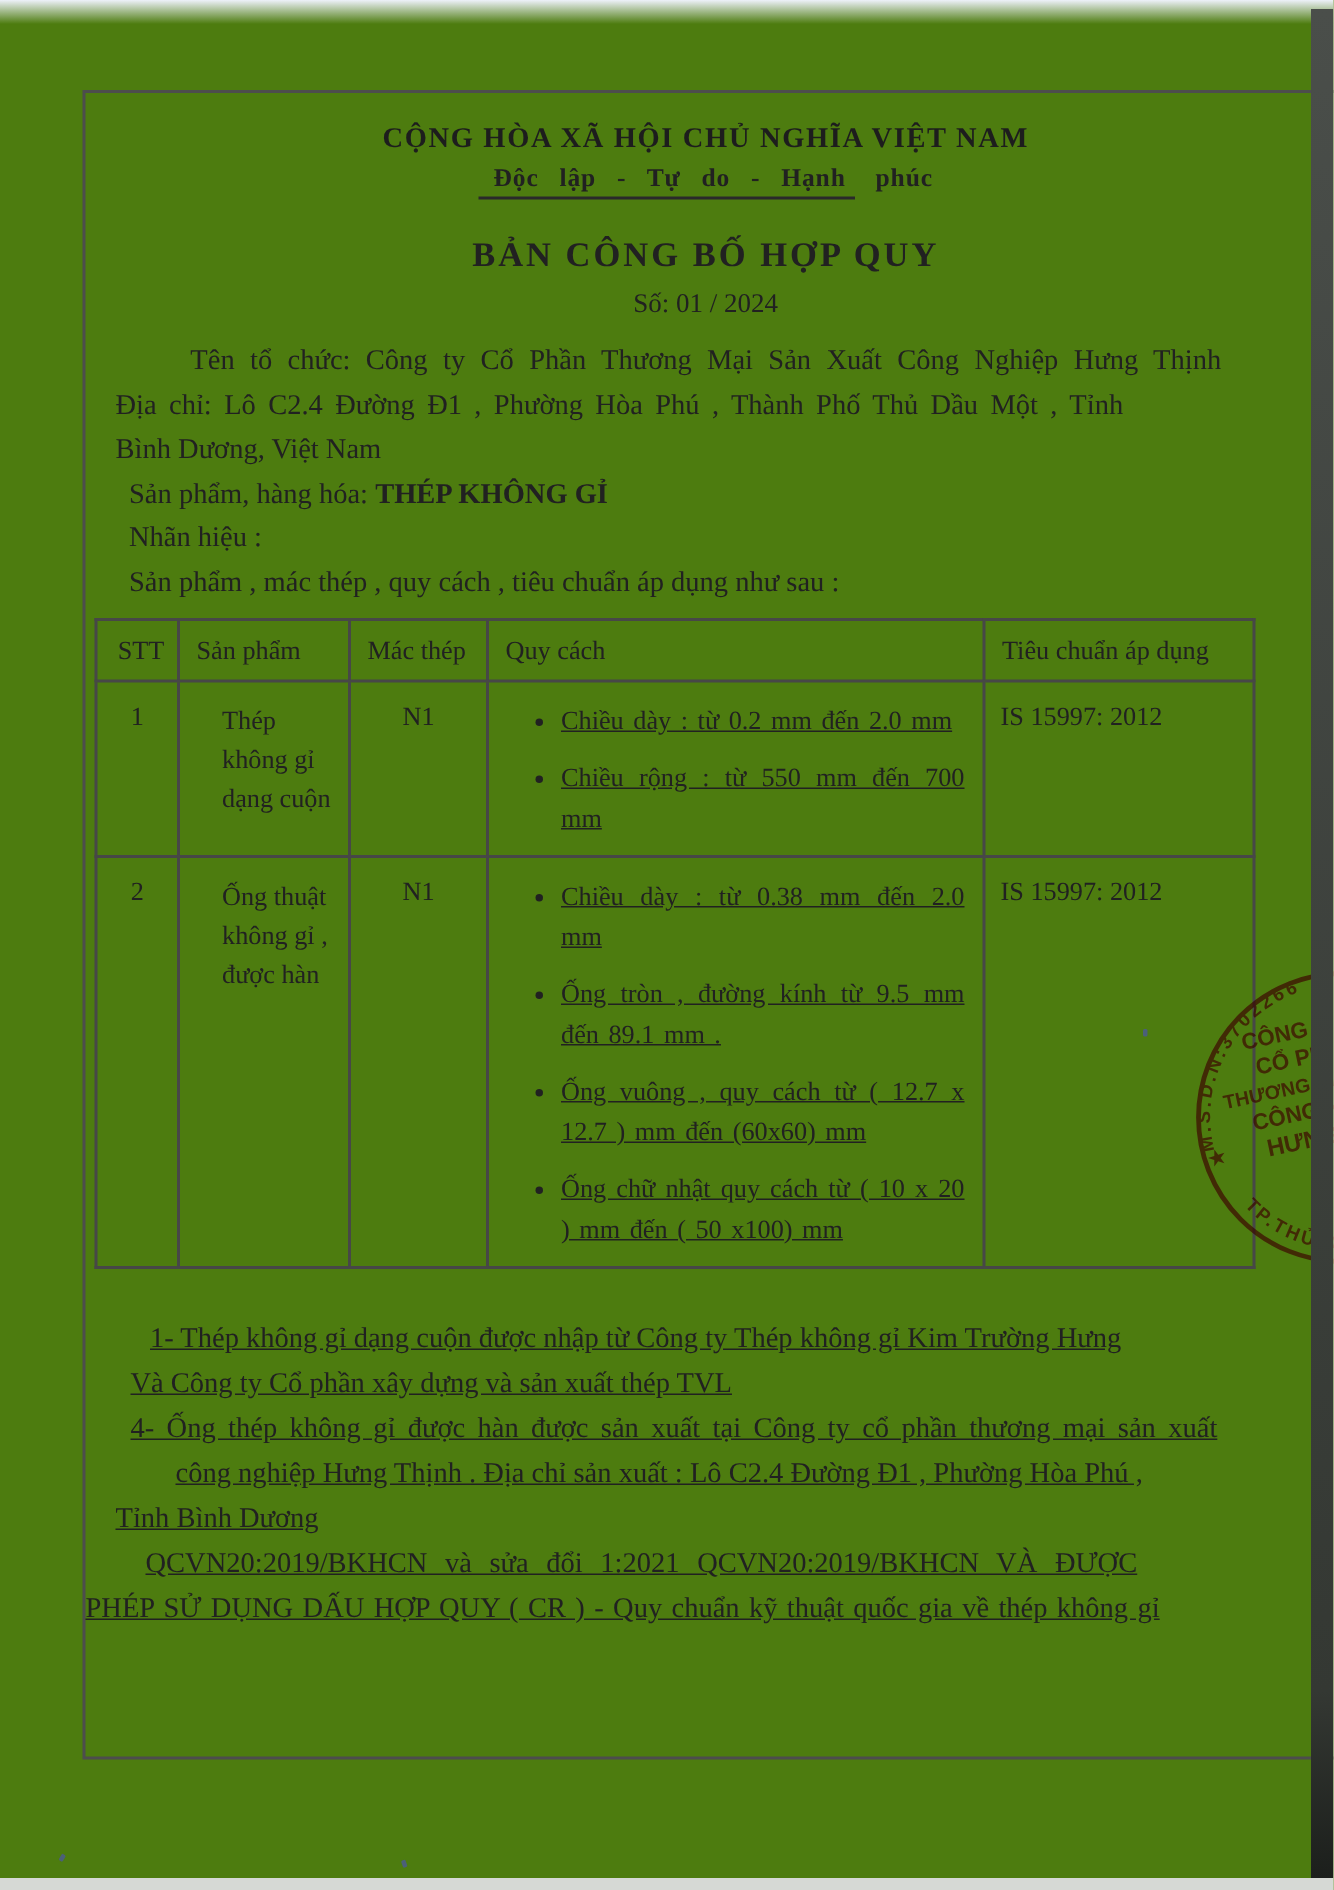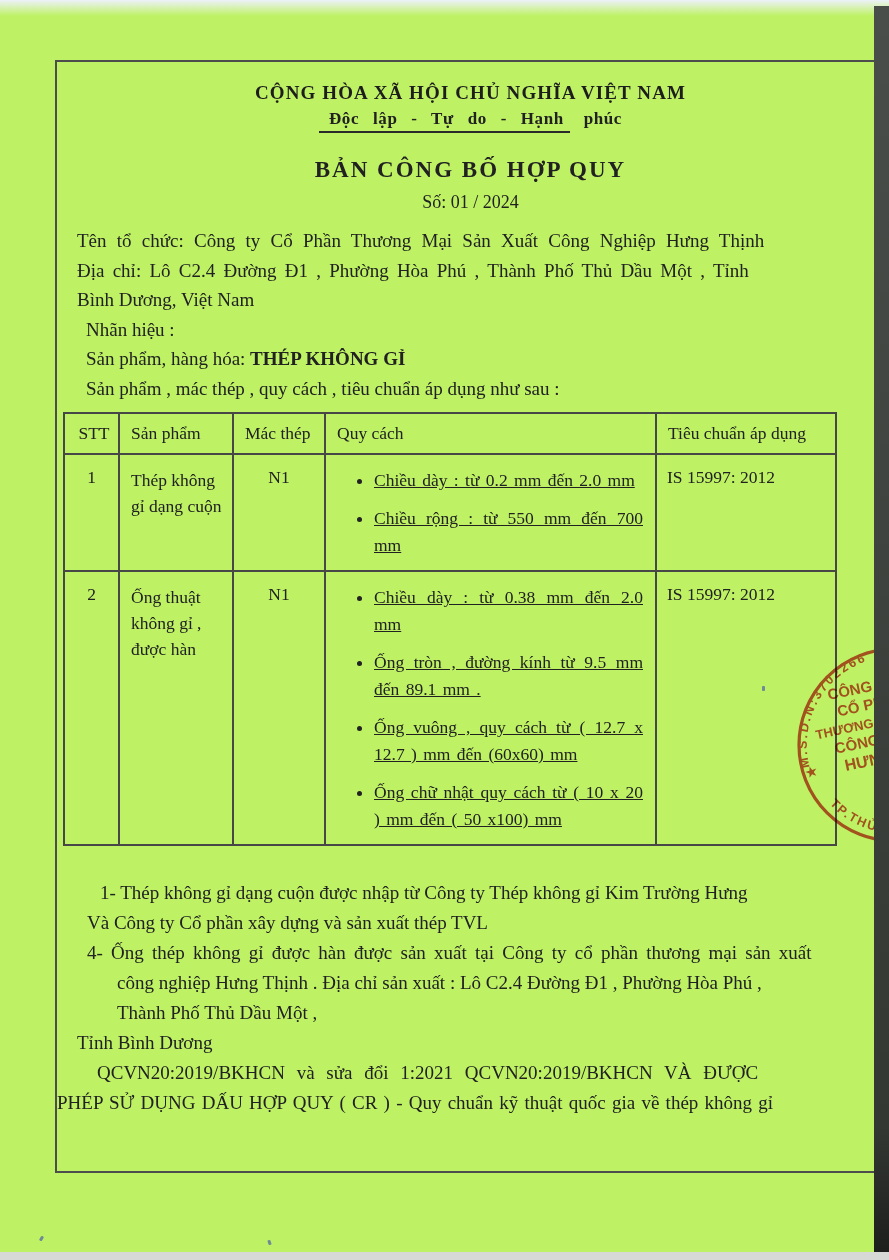--- a/index.html
+++ b/index.html
@@ -1,55 +1,55 @@
 <!DOCTYPE html>
 <html><head>
 <meta charset="utf-8">
 <style>
   html,body{margin:0;padding:0;}
   body{width:889px;height:1260px;background:#f4f4f4;font-family:"Liberation Serif","DejaVu Serif",serif;}
-  .page{position:relative;width:889px;height:1260px;background:#bef264;overflow:hidden;color:#212121;}
+  .page{position:relative;width:889px;height:1260px;background:#4d7c0f;overflow:hidden;color:#212121;}
   .top-tint{position:absolute;left:0;top:0;width:889px;height:16px;background:linear-gradient(#edf1f9,rgba(255,255,255,0));z-index:1;}
   .scan-strip-right{position:absolute;left:874px;top:6px;width:15px;height:1246px;background:linear-gradient(#4a4e4a,#343833 90%,#1c1f1c);z-index:6;}
   .scan-strip-bottom{position:absolute;left:0;top:1252px;width:889px;height:8px;background:#d6d9d5;z-index:6;}
   .speck{position:absolute;width:3px;height:5px;background:#4a52b0;opacity:.65;border-radius:1px;z-index:2;}
 
   .border-box{position:absolute;left:55px;top:60px;width:787px;height:1099px;border:2px solid #4d4d4d;padding:10px 56px 0 20px;box-sizing:content-box;z-index:2;}
 
   .center{text-align:center;}
   .nat-title{margin:10px 0 0;font-size:19px;font-weight:bold;letter-spacing:1.1px;color:#1d1d1d;}
   .motto{margin:5px 0 0;font-size:17px;font-weight:bold;word-spacing:9px;letter-spacing:.6px;}
   .motto .u{border-bottom:2px solid #2a2a2a;padding:0 6px 3px 10px;}
   .doc-title{margin:28px 0 0;font-size:23px;font-weight:bold;letter-spacing:2px;}
   .doc-num{margin:9px 0 0;font-size:18px;}
 
   .body-text p{margin:0;font-size:19px;line-height:29.5px;}
   .info{margin-top:13px;}
-  .ws6{word-spacing:5.5px;}
+  .ws6{word-spacing:5.5px;text-align:center;}
   .ws4{word-spacing:3.5px;}
   .ind{padding-left:9px;}
   .bold{font-weight:bold;}
 
   table.spec{border-collapse:collapse;width:772px;margin:9px 0 12px -14px;table-layout:fixed;}
   table.spec th,table.spec td{border:2px solid #474747;vertical-align:top;font-weight:normal;font-size:17.5px;text-align:left;}
   table.spec th{padding:9px 6px 9px 11px;}
   col.c-stt{width:55px;}col.c-sp{width:114px;}col.c-mt{width:92px;}col.c-qc{width:331px;}col.c-tc{width:180px;}
   .cell-stt{text-align:center !important;padding-top:12px;}
   th.cell-stt{padding-top:9px;}
-  .cell-sp{padding:12px 6px 0 11px;text-align:right;line-height:26px;}
+  .cell-sp{padding:12px 6px 0 28px;text-align:right;line-height:26px;}
   .cell-mt{text-align:center !important;padding-top:12px;}
   .cell-qc{padding:4px 10px 0 16px;}
   .cell-tc{padding:12px 4px 0 10px;}
   .row1{height:100px;}
   .row2{height:237px;}
   ul.specs{margin:8px 0 0;padding-left:32px;text-decoration:underline;}
   ul.specs li{margin:0 0 11px;line-height:27px;text-align:justify;word-spacing:2px;padding-right:2px;}
 
   .notes{margin-top:32px;}
-  .notes p{margin:0;font-size:19px;line-height:30px;}
+  .notes p{margin:0;font-size:19px;line-height:30px;text-decoration:underline;}
   .pl23{padding-left:23px;}
   .pl10{padding-left:10px;}
   .pl40{padding-left:40px;}
   .conf{margin-left:-20px;margin-right:-54px;}
   .conf .l1{text-indent:40px;word-spacing:7px;}
   .conf .l2{word-spacing:1.5px;}
 
   .stamp{position:absolute;left:775px;top:625px;width:240px;height:240px;z-index:4;opacity:.93;mix-blend-mode:multiply;}
   .stamp text{fill:#d5493c;font-family:"Liberation Sans","DejaVu Sans",sans-serif;font-weight:bold;}
   .stamp circle{stroke:#d5493c;fill:none;}
@@ -66,22 +66,22 @@
       <p class="nat-title center">CỘNG HÒA XÃ HỘI CHỦ NGHĨA VIỆT NAM</p>
       <p class="motto center"><span class="u">Độc lập - Tự do - Hạnh</span> <span>phúc</span></p>
       <p class="doc-title center">BẢN CÔNG BỐ HỢP QUY</p>
       <p class="doc-num center">Số: 01 / 2024</p>
     </div>
 
     <div class="body-text info">
       <p class="ws6">Tên tổ chức: Công ty Cổ Phần Thương Mại Sản Xuất Công Nghiệp Hưng Thịnh</p>
       <p class="ws4">Địa chỉ: Lô C2.4 Đường Đ1 , Phường Hòa Phú , Thành Phố Thủ Dầu Một , Tỉnh</p>
       <p>Bình Dương, Việt Nam</p>
+      <p class="ind"><span>Sản phẩm, hàng hóa: </span><span class="bold">THÉP KHÔNG GỈ</span></p>
       <p class="ind">Nhãn hiệu :</p>
-      <p class="ind"><span>Sản phẩm, hàng hóa: </span><span class="bold">THÉP KHÔNG GỈ</span></p>
       <p class="ind">Sản phẩm , mác thép , quy cách , tiêu chuẩn áp dụng như sau :</p>
     </div>
 
     <table class="spec">
       <colgroup>
           <col class="c-stt">
           <col class="c-sp">
           <col class="c-mt">
           <col class="c-qc">
           <col class="c-tc">
@@ -121,21 +121,20 @@
         <td class="cell-tc">IS 15997: 2012</td>
       </tr>
     </tbody>
       </table>
 
     <div class="body-text notes">
       <p class="pl23">1-  Thép không gỉ dạng cuộn được nhập từ Công ty Thép không gỉ Kim Trường Hưng</p>
       <p class="pl10">Và Công ty Cổ phần xây dựng và sản xuất thép TVL</p>
       <p class="pl10 ws4">4-  Ống thép không gỉ được hàn được sản xuất tại Công ty cổ phần thương mại sản xuất</p>
       <p class="pl40">công nghiệp Hưng Thịnh . Địa chỉ sản xuất : Lô C2.4 Đường Đ1 , Phường Hòa Phú ,</p>
-      <p class="pl40">Thành Phố Thủ Dầu Một ,</p>
       <p>Tỉnh Bình Dương</p>
       <div class="conf">
         <p class="l1">QCVN20:2019/BKHCN và sửa đổi 1:2021 QCVN20:2019/BKHCN VÀ ĐƯỢC</p>
         <p class="l2">PHÉP SỬ DỤNG DẤU HỢP QUY ( CR ) -  Quy chuẩn kỹ thuật quốc gia về thép không gỉ</p>
       </div>
     </div>
   </div>
 
   <svg class="stamp" viewBox="0 0 240 240" width="240" height="240">
     <defs>

